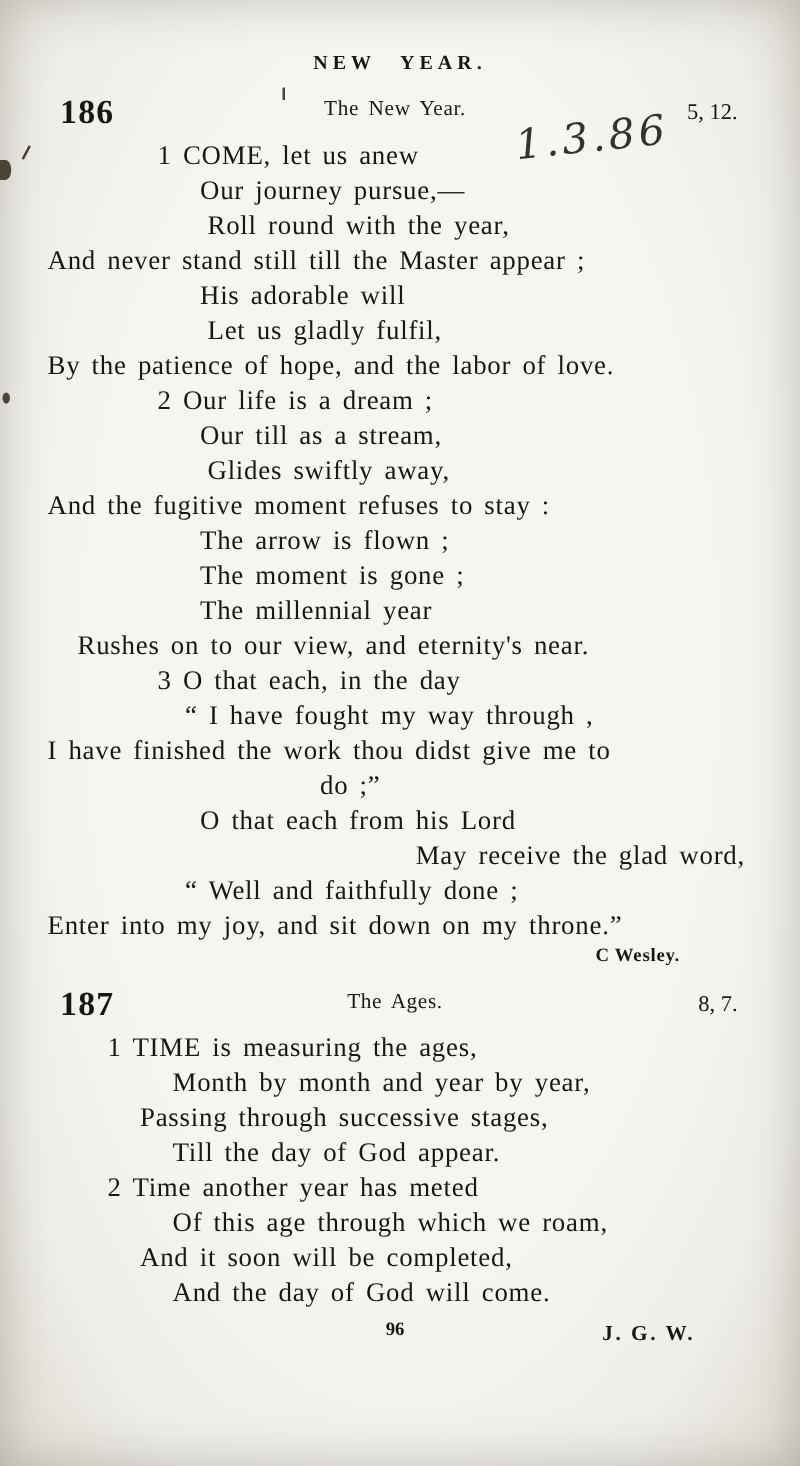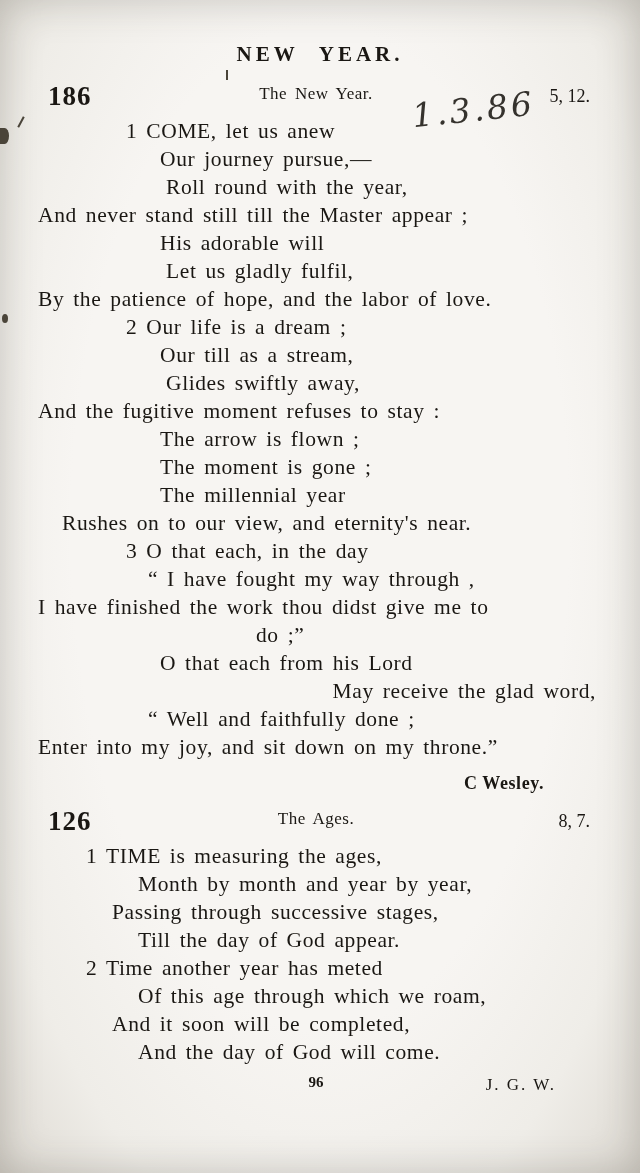--- a/index.html
+++ b/index.html
@@ -6,21 +6,21 @@
   body{width:640px;height:1173px;background:#d8d4cd;}
   .page{
     position:relative;width:640px;height:1173px;overflow:hidden;
     background:radial-gradient(ellipse at 50% 45%, #f7f5f2 55%, #efede8 80%, #ddd9d2 100%);
     box-shadow:inset 0 0 40px rgba(60,55,45,0.25);
     font-family:"Liberation Serif","DejaVu Serif",serif;
     color:#1a1713;
   }
   .main-header{
     padding-top:42px;text-align:center;font-weight:bold;
-    font-size:21px;letter-spacing:4px;word-spacing:12px;
+    font-size:16px;letter-spacing:4px;word-spacing:12px;
   }
   .content{padding:0 44px 0 36px;}
   .hymn-header{position:relative;height:36px;margin-top:14px;}
   .hymn-number{position:absolute;left:12px;top:0;font-weight:bold;font-size:27px;letter-spacing:1px;}
   .hymn-title{position:absolute;left:0;right:0;top:3px;text-align:center;font-size:17px;letter-spacing:0.5px;word-spacing:3px;}
   .hymn-meter{position:absolute;right:6px;top:5px;font-size:18px;}
   .line{
     font-size:21.5px;line-height:28px;letter-spacing:0.6px;word-spacing:3px;
     white-space:nowrap;
     font-family:Liberation Serif, serif;
@@ -30,31 +30,31 @@
   .i50{padding-left:50px;}
   .i75{padding-left:76px;}
   .i90{padding-left:90px;}
   .i100{padding-left:102px;}
   .i110{padding-left:112px;}
   .i120{padding-left:118px;text-align:right;}
   .i125{padding-left:124px;}
   .i130{padding-left:130px;}
   .i220{padding-left:220px;}
   .attribution{
-    text-align:right;padding-right:52px;font-size:18px;font-weight:bold;
-    letter-spacing:0.6px;line-height:18px;margin-top:13px;
+    text-align:right;padding-right:52px;font-size:15px;font-weight:bold;
+    letter-spacing:0.6px;line-height:18px;margin-top:2px;
   }
   .annotation{
     position:absolute;top:90px;left:412px;
     font-size:33px;font-style:italic;font-family:"DejaVu Serif",serif;
     transform:rotate(-6deg);letter-spacing:3px;color:#35322d;
   }
   .footer{position:relative;height:26px;margin-top:8px;}
   .page-number{position:absolute;left:0;right:0;text-align:center;font-size:15px;font-weight:bold;}
-  .initials{position:absolute;right:40px;top:1px;font-size:17px;font-weight:normal;letter-spacing:2px;}
+  .initials{position:absolute;right:40px;top:1px;font-size:17px;font-weight:bold;letter-spacing:2px;}
   .speck{position:absolute;background:#4a4439;}
   .speck-1{left:0;top:128px;width:9px;height:16px;border-radius:0 60% 60% 0;}
   .speck-2{left:2px;top:314px;width:6px;height:9px;border-radius:50%;}
   .speck-3{left:20px;top:116px;width:2px;height:12px;transform:rotate(28deg);}
   .speck-4{left:226px;top:70px;width:2px;height:10px;}
 </style>
 </head>
 <body>
 
 <div class="page">
@@ -98,21 +98,21 @@
       <div class="line i220">do ;”</div>
       <div class="line i125">O that each from his Lord</div>
       <div class="line i120">May receive the glad word,</div>
       <div class="line i110">“ Well and faithfully done ;</div>
       <div class="line i0">Enter into my joy, and sit down on my throne.”</div>
     </div>
 
     <div class="attribution">C Wesley.</div>
 
     <div class="hymn-header">
-      <span class="hymn-number">126</span>
+      <span class="hymn-number">187</span>
       <span class="hymn-title">The Ages.</span>
       <span class="hymn-meter">8, 7.</span>
     </div>
 
     <div>
       <div class="line i50">1 TIME is measuring the ages,</div>
       <div class="line i100">Month by month and year by year,</div>
       <div class="line i75">Passing through successive stages,</div>
       <div class="line i100">Till the day of God appear.</div>
       <div class="line i50">2 Time another year has meted</div>

